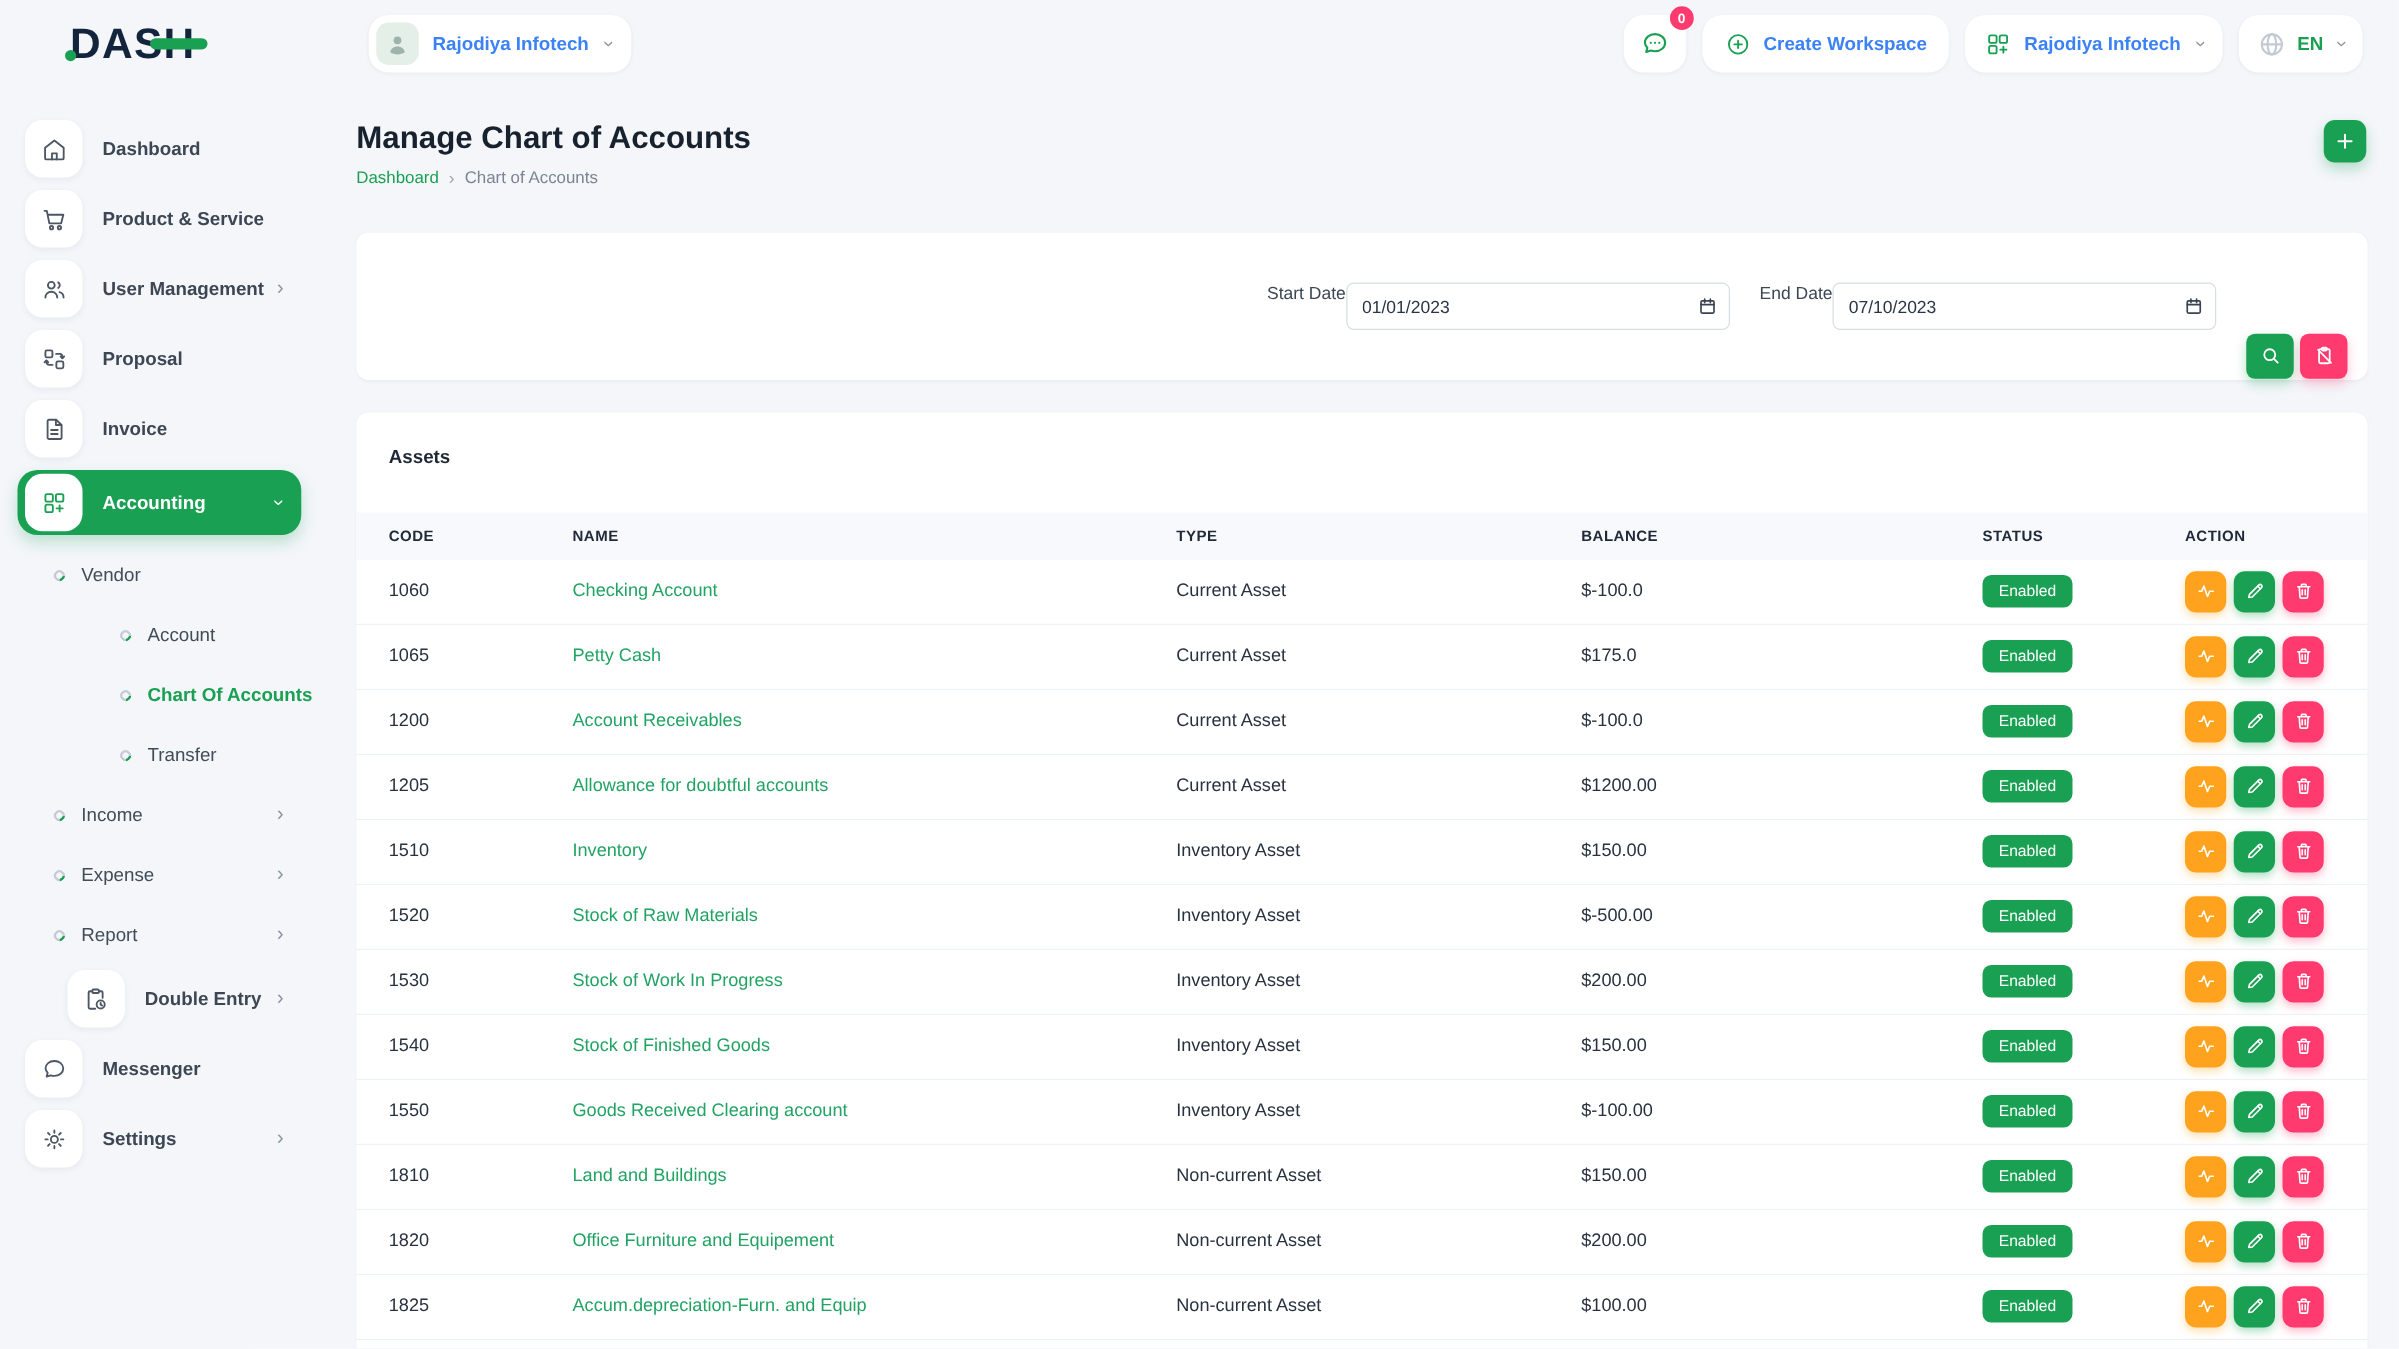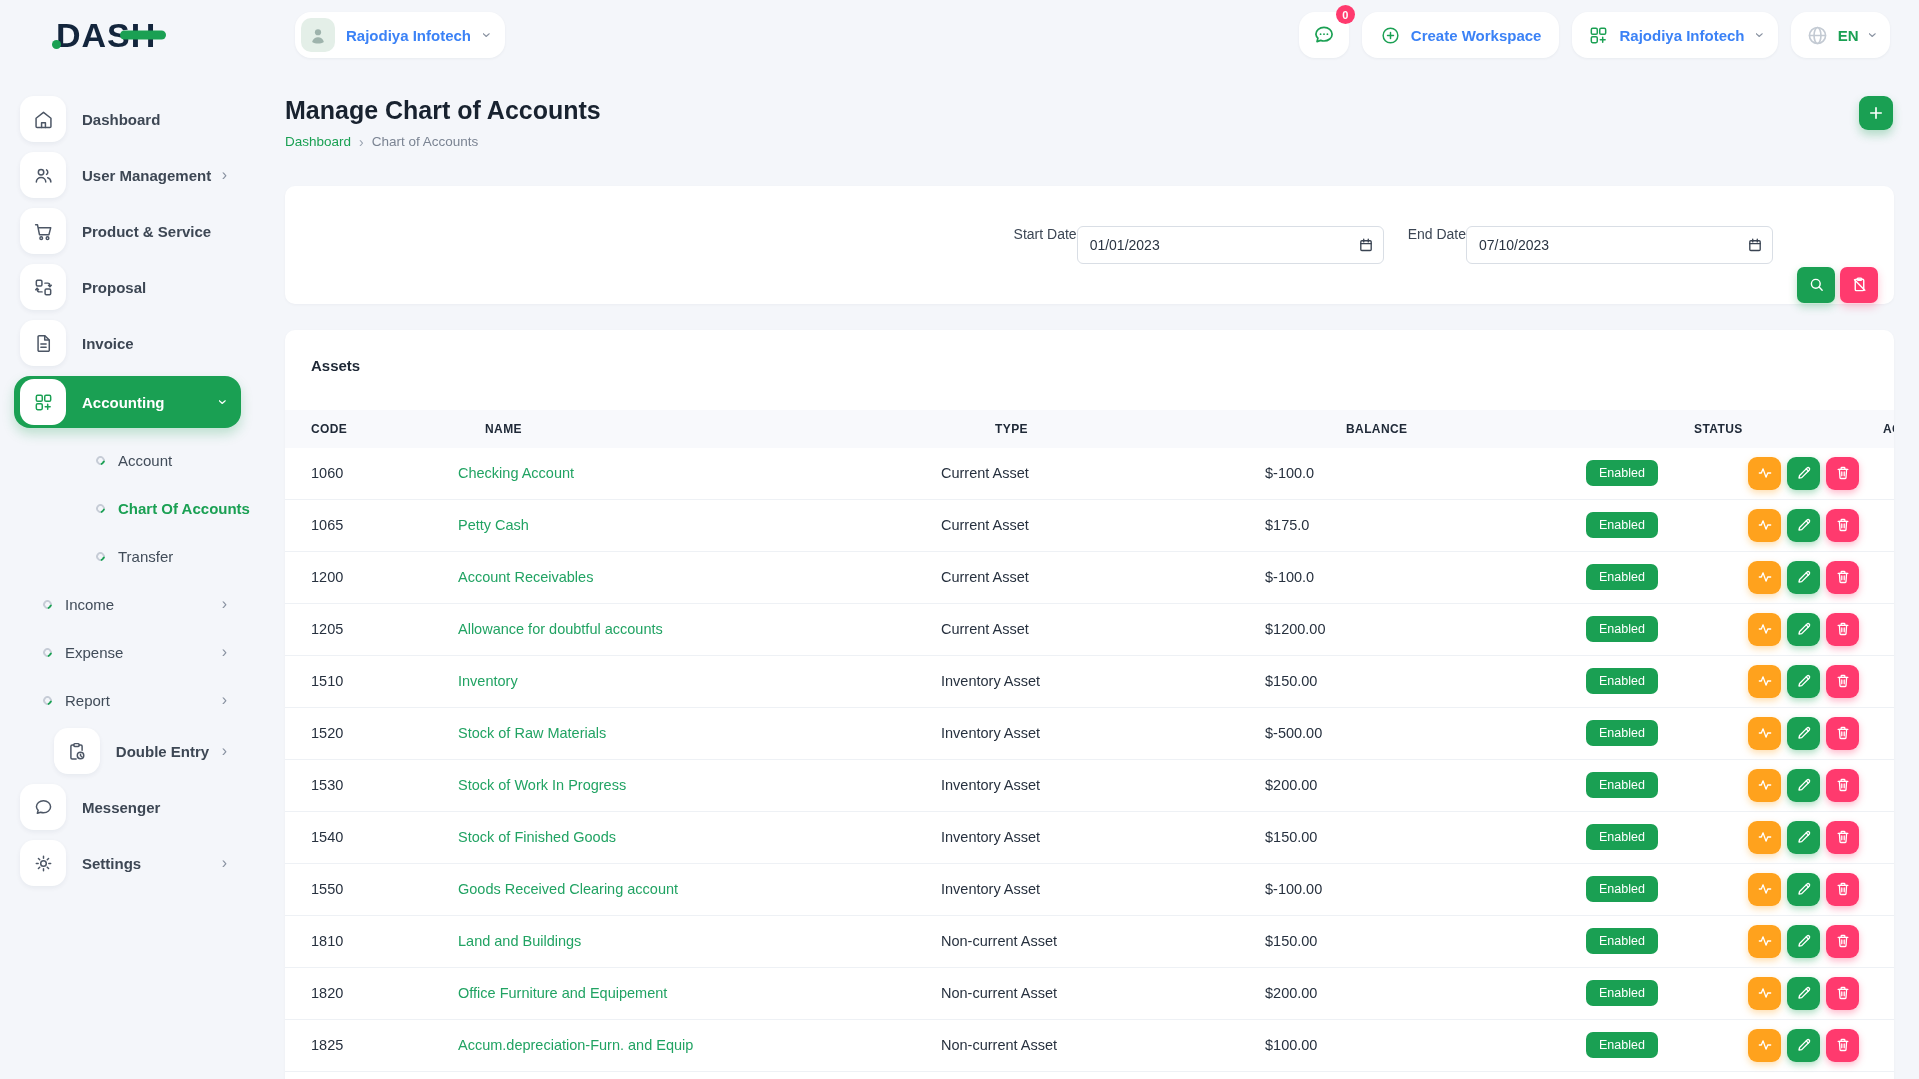--- a/index.html
+++ b/index.html
@@ -104,21 +104,21 @@
   .btn-sq svg { width:17px; height:17px; }
   .btn-search { background:#1aa053; box-shadow:0 4px 9px rgba(26,160,83,.3); }
   .btn-reset { background:#ff3a6e; box-shadow:0 4px 9px rgba(255,58,110,.3); }
 
   
   .table-card { margin:26px 25px 0 30px; background:#fff; border-radius:10px 10px 0 0; flex:1; overflow:hidden;
     box-shadow:0 1px 3px rgba(18,38,63,.04); }
   .section-title { font-size:15px; font-weight:700; color:#1d2735; padding:27px 26px 0 26px; }
   .thead { margin-top:36px; display:grid; grid-template-columns:147px 483px 324px 321px 162px 1fr;
     height:38px; align-items:center; background:#f8f9fc; padding:0 26px;
-    font-size:12px; font-weight:700; color:#202a38; letter-spacing:.4px;gap:27px; }
+    font-size:12px; font-weight:700; color:#202a38; letter-spacing:.4px; }
   .trow { display:grid; grid-template-columns:147px 483px 324px 321px 162px 1fr; height:52px;
     align-items:center; padding:0 26px; border-bottom:1px solid #eef1f5; font-size:14.5px; color:#27313f; }
   .name-link { color:#21a363; cursor:pointer; }
   .status-badge { display:inline-block; justify-self:start; background:#1aa053; color:#fff;
     font-size:12.5px; font-weight:500; padding:6px 13px; border-radius:7px; }
   .actions { display:flex; gap:6px; }
   .act { width:33px; height:33px; border-radius:9px; border:none; display:flex; align-items:center;
     justify-content:center; color:#fff; cursor:pointer; }
   .act svg { width:16px; height:16px; stroke-width:2; }
   .act-amber { background:#ffa21d; box-shadow:0 3px 7px rgba(255,162,29,.35); }
@@ -145,39 +145,39 @@
             <path d="M3.5 10.6 12 3.8l8.5 6.8V20a1.2 1.2 0 0 1-1.2 1.2H4.7A1.2 1.2 0 0 1 3.5 20Z"></path>
             <path d="M9.8 21.2v-5.6h4.4v5.6"></path>
           </svg>
       </span>
       <span class="nav-label">Dashboard</span>
     </div>
 
     <div class="nav-item">
       <span class="icon-box">
         <svg class="ic" viewBox="0 0 24 24">
+            <path d="M3 4.2h2.1l2.3 11.4h10.8l2-7.8H6.2"></path>
+            <circle cx="9.4" cy="19.6" r="1.5"></circle>
+            <circle cx="16.6" cy="19.6" r="1.5"></circle>
+          </svg>
+      </span>
+      <span class="nav-label">Product &amp; Service</span>
+    </div>
+
+    <div class="nav-item">
+      <span class="icon-box">
+        <svg class="ic" viewBox="0 0 24 24">
             <circle cx="9.2" cy="8.2" r="3.1"></circle>
             <path d="M3.8 19.4c0-3 2.4-5.2 5.4-5.2s5.4 2.2 5.4 5.2"></path>
             <path d="M15.5 5.6a3.1 3.1 0 0 1 0 5.2"></path>
             <path d="M16.8 14.6c2.1.6 3.6 2.4 3.6 4.8"></path>
           </svg>
       </span>
       <span class="nav-label">User Management</span>
       <span class="chev chev-r"></span>
-    </div>
-
-    <div class="nav-item">
-      <span class="icon-box">
-        <svg class="ic" viewBox="0 0 24 24">
-            <path d="M3 4.2h2.1l2.3 11.4h10.8l2-7.8H6.2"></path>
-            <circle cx="9.4" cy="19.6" r="1.5"></circle>
-            <circle cx="16.6" cy="19.6" r="1.5"></circle>
-          </svg>
-      </span>
-      <span class="nav-label">Product &amp; Service</span>
     </div>
 
     <div class="nav-item">
       <span class="icon-box">
         <svg class="ic" viewBox="0 0 24 24">
             <rect x="3.8" y="3.8" width="6.4" height="6.4" rx="1.4"></rect>
             <rect x="13.8" y="13.8" width="6.4" height="6.4" rx="1.4"></rect>
             <path d="M13.6 7h3.2a2.5 2.5 0 0 1 2.5 2.5v1.3"></path>
             <path d="M17.7 9.4l1.6 1.6 1.6-1.6"></path>
             <path d="M10.4 17H7.2a2.5 2.5 0 0 1-2.5-2.5v-1.3"></path>
@@ -204,20 +204,24 @@
             <rect x="3.8" y="3.8" width="6.8" height="6.8" rx="1.5"></rect>
             <rect x="13.4" y="3.8" width="6.8" height="6.8" rx="1.5"></rect>
             <rect x="3.8" y="13.4" width="6.8" height="6.8" rx="1.5"></rect>
             <path d="M16.8 14v5.6M14 16.8h5.6"></path>
           </svg>
       </span>
       <span class="nav-label">Accounting</span>
       <span class="chev chev-r chev-d"></span>
     </div>
 
+    <div class="sub-item">
+      <span class="dot"></span>
+      <span class="sub-label">Vendor</span>
+    </div>
 
     <div class="sub-item lvl2">
       <span class="dot"></span>
       <span class="sub-label">Account</span>
     </div>
     <div class="sub-item lvl2 active">
       <span class="dot"></span>
       <span class="sub-label">Chart Of Accounts</span>
     </div>
     <div class="sub-item lvl2">

